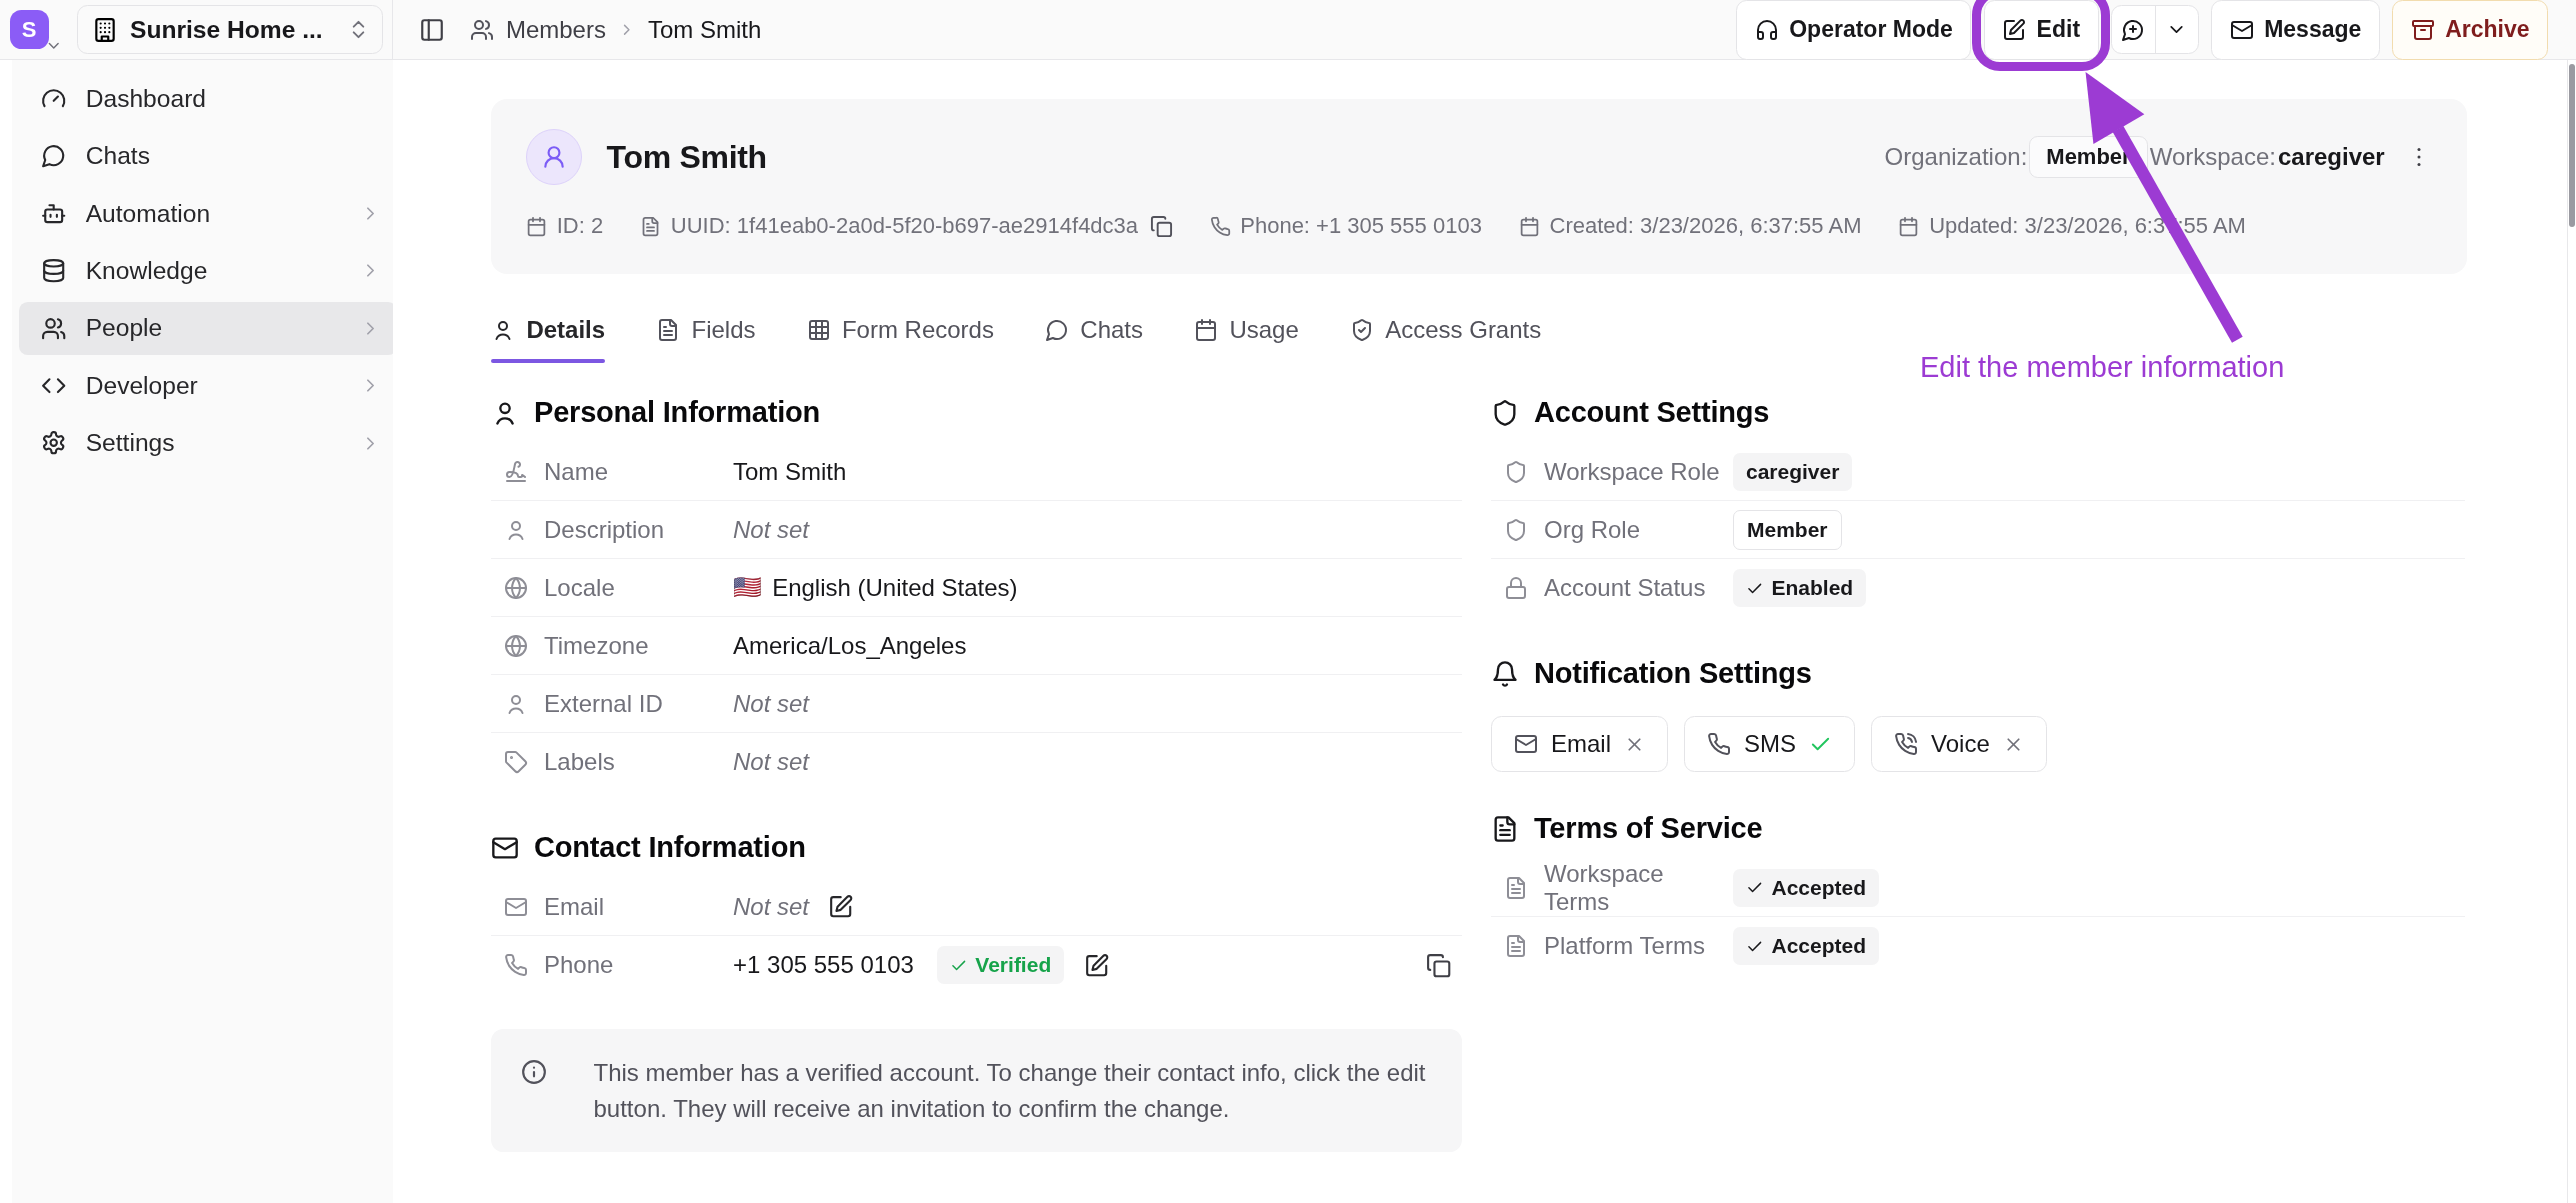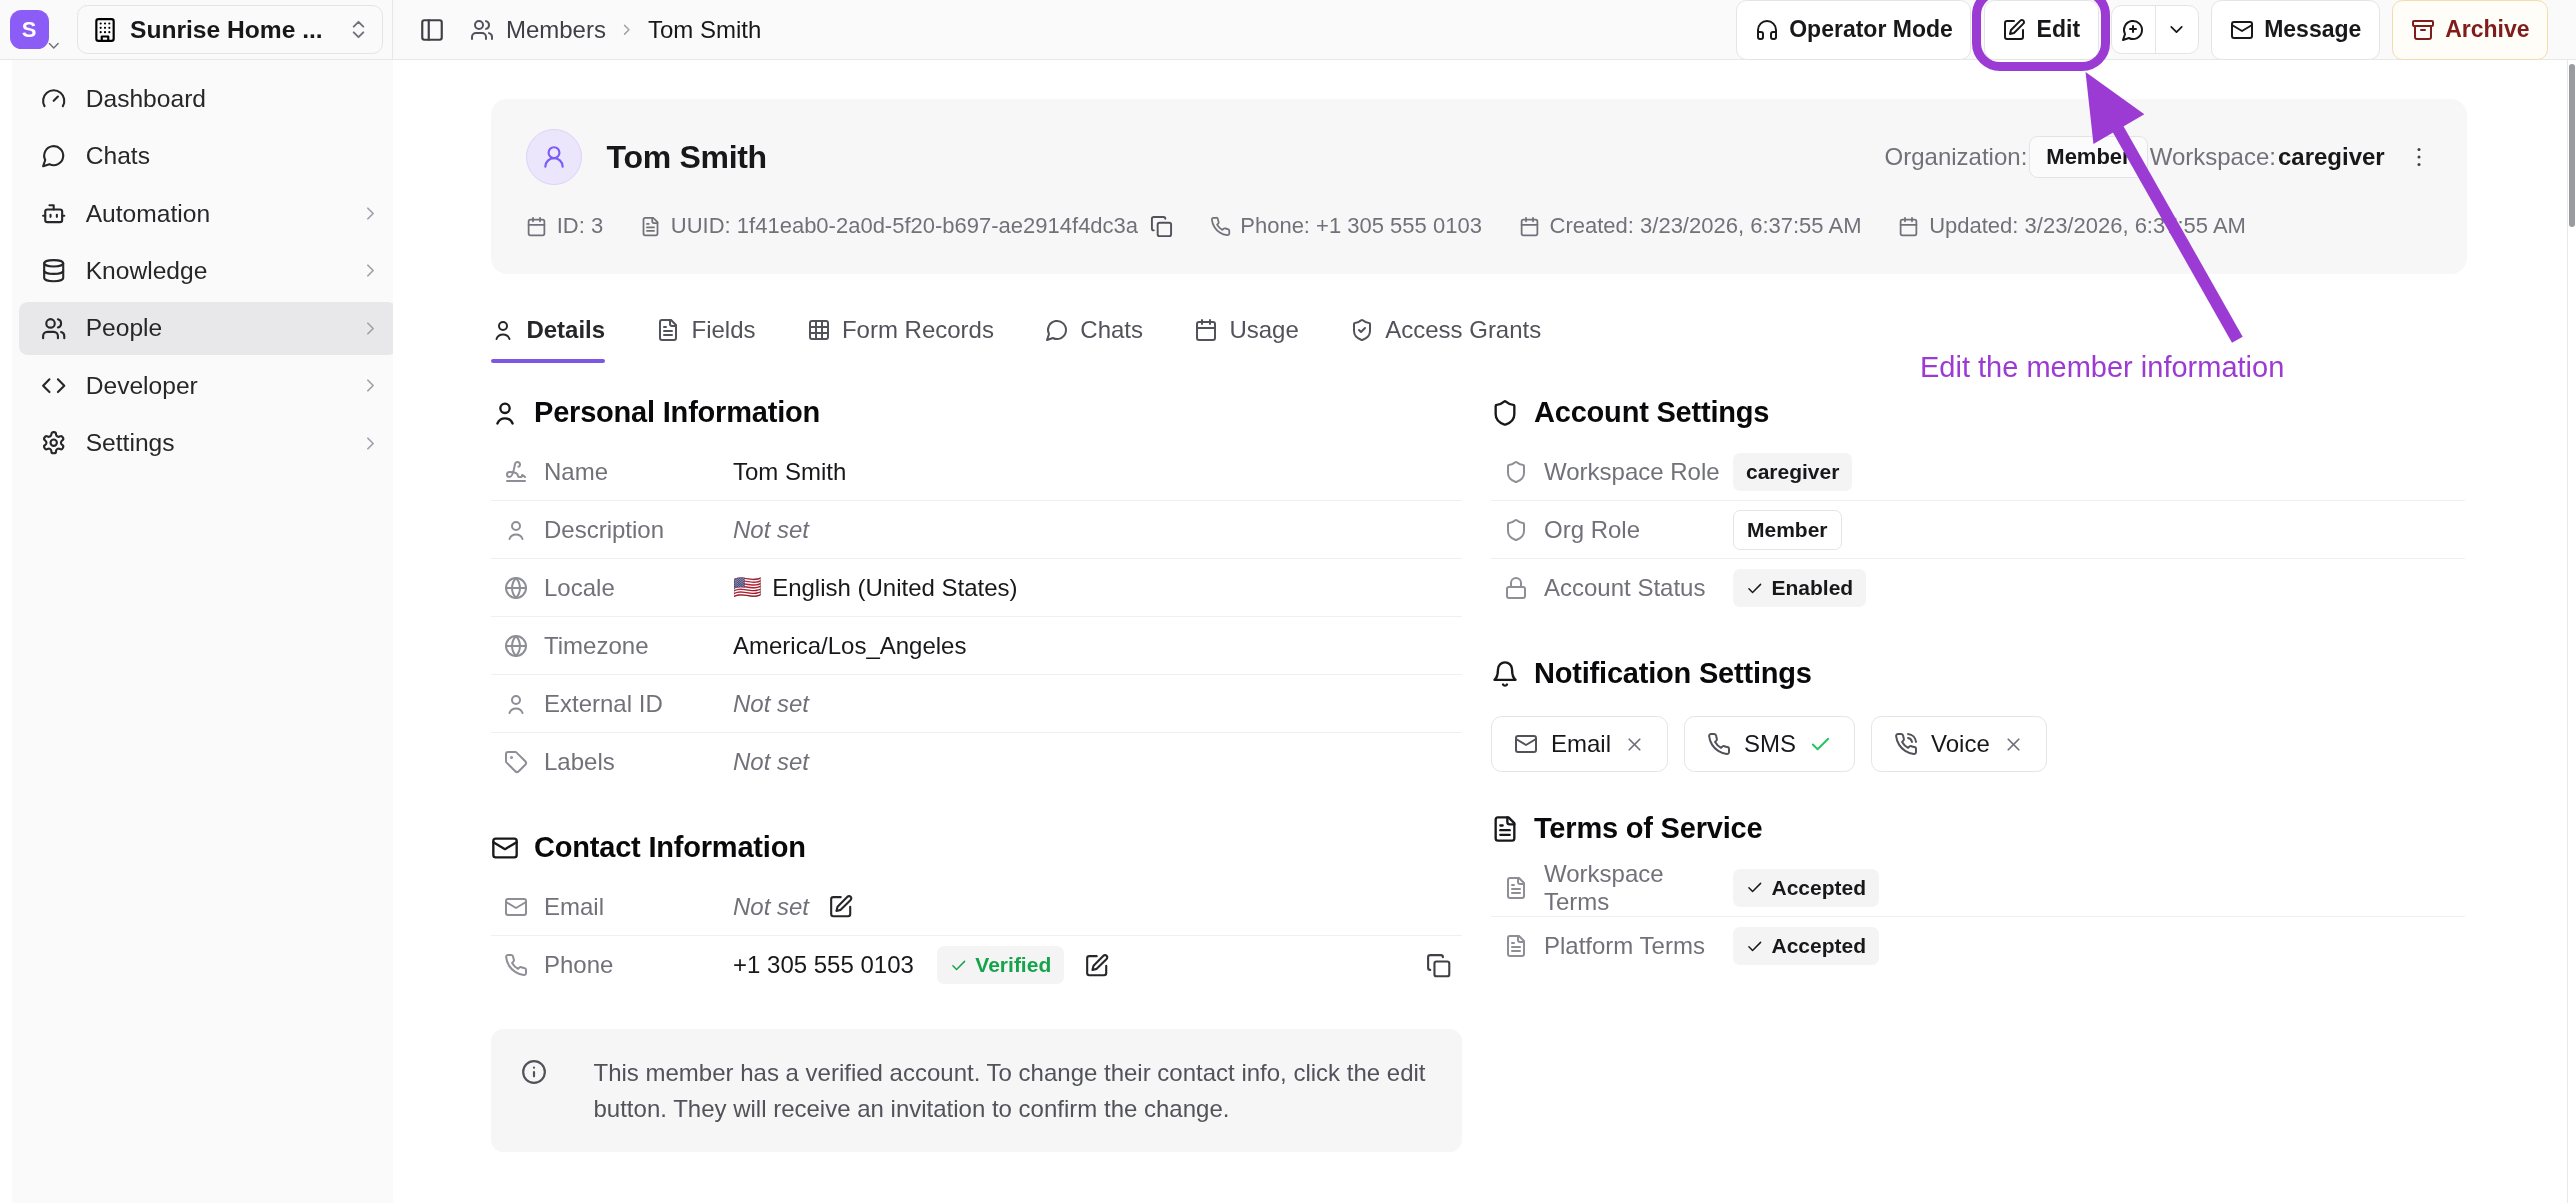--- a/index.html
+++ b/index.html
@@ -431,21 +431,21 @@
               <use href="#i-kebab"></use>
             </svg>
         </button>
       </div>
     </div>
     <div class="hc-meta">
       <span class="meta-item">
         <svg class="ic i24" viewBox="0 0 24 24" width="21" height="21">
             <use href="#i-cal"></use>
           </svg>
-        <span>ID: 3</span>
+        <span>ID: 2</span>
       </span>
       <span class="meta-item">
         <svg class="ic i24" viewBox="0 0 24 24" width="21" height="21">
             <use href="#i-file"></use>
           </svg>
         <span>UUID: 1f41eab0-2a0d-5f20-b697-ae2914f4dc3a</span>
         <button class="copy-sm">
           <svg class="ic i26" viewBox="0 0 26 26" width="23" height="23">
               <use href="#i-copy"></use>
             </svg>

